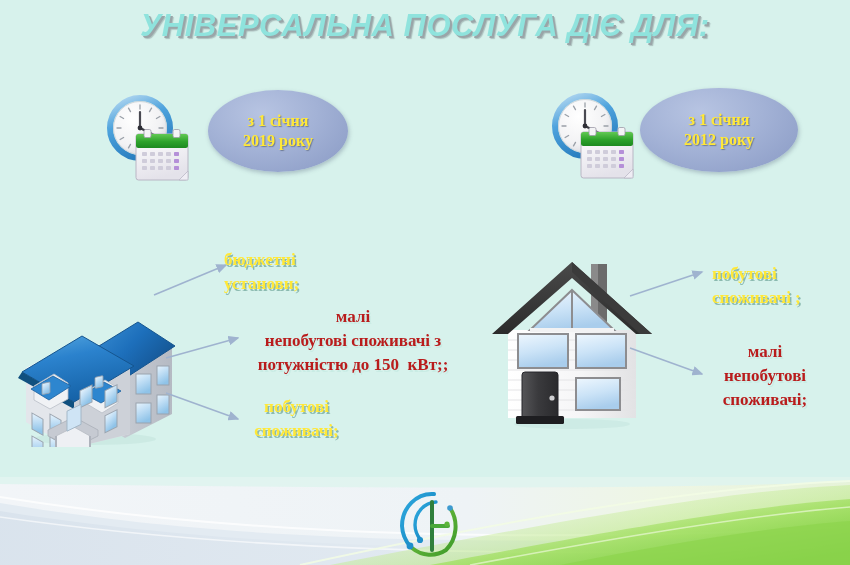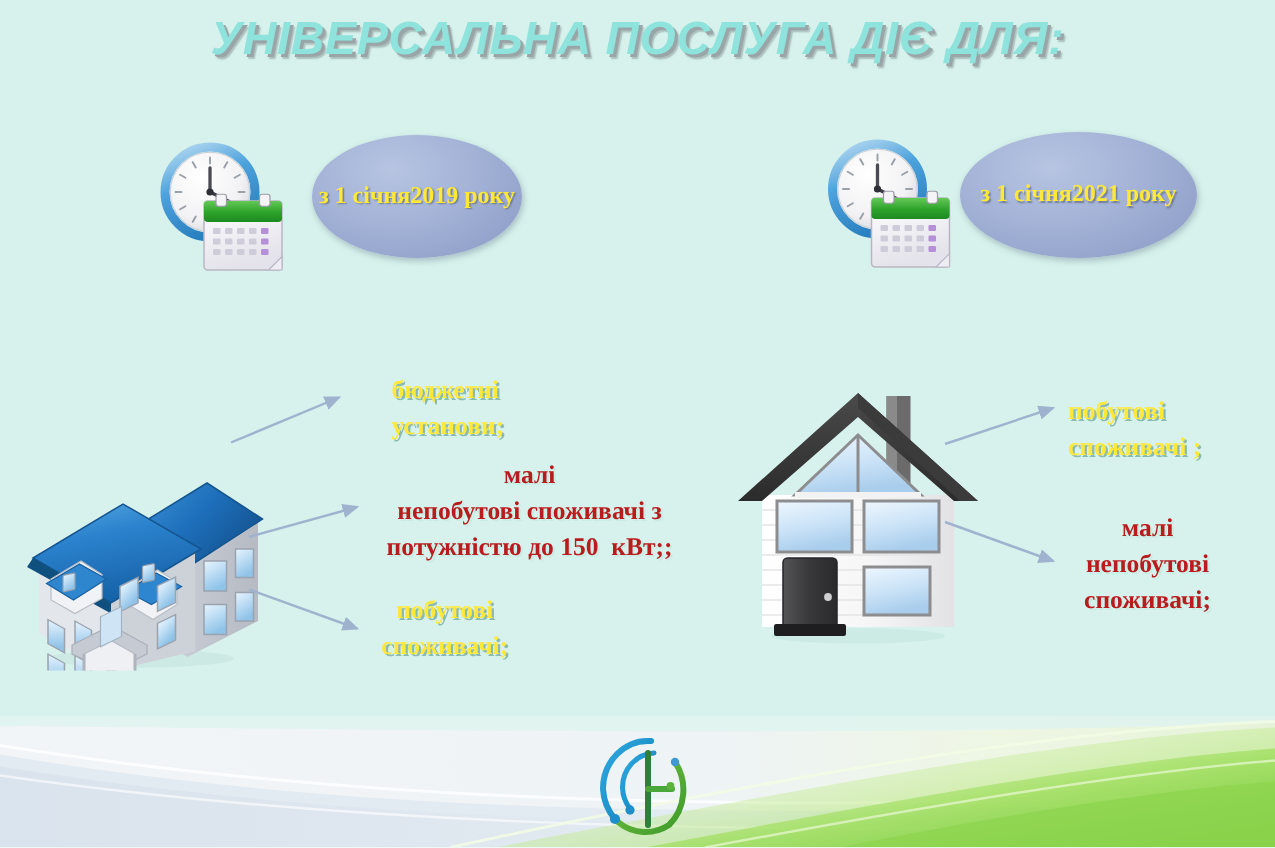--- a/index.html
+++ b/index.html
@@ -34,20 +34,21 @@
     white-space: nowrap;
   }
 
   
   .bubble {
     position: absolute;
     border-radius: 50%;
     background: radial-gradient(ellipse at 38% 28%, #b7c4e2 0%, #a3b2d6 45%, #93a3cb 78%, #8795c0 100%);
     box-shadow: 1px 2px 4px rgba(80,95,120,0.35);
     display: flex;
+    flex-direction: column;
     align-items: center;
     justify-content: center;
     line-height: 1.28;
   }
   .bubble span {
     font-family: "Liberation Serif", serif;
     font-weight: bold;
     font-size: 16px;
     color: #ffe838;
     text-shadow: 1px 1px 1px rgba(70,80,95,0.55);
@@ -224,21 +225,21 @@
       </g>
     </svg>
   </div>
 
   <div class="bubble" id="bubble-2020">
     <span>з  1 січня</span>
     <span>2019 року</span>
   </div>
   <div class="bubble" id="bubble-2021">
     <span>з  1 січня</span>
-    <span>2021 року</span>
+    <span>2012 року</span>
   </div>
 
   <div style="position:absolute;left:12px;top:262px;width:165px;height:185px;">
     <svg width="165" height="185" viewBox="0 0 165 185">
       <defs>
         <linearGradient id="roofBlueA" x1="0" y1="0" x2="0.35" y2="1">
           <stop offset="0%" stop-color="#57a8e0"></stop>
           <stop offset="40%" stop-color="#2b82cd"></stop>
           <stop offset="100%" stop-color="#1663a8"></stop>
         </linearGradient>
@@ -394,21 +395,21 @@
   </svg>
 
   <svg class="arrow" style="left:626px;top:262px;" width="86" height="44">
     <line x1="4" y1="34" x2="76" y2="10" stroke="#9fb3cf" stroke-width="1.6" marker-end="url(#ah)"></line>
   </svg>
 
   <svg class="arrow" style="left:626px;top:340px;" width="86" height="42">
     <line x1="4" y1="8" x2="76" y2="34" stroke="#9fb3cf" stroke-width="1.6" marker-end="url(#ah)"></line>
   </svg>
 
-  <div class="txt yellow ta-left" style="left:224px;top:248px;margin-left:37px;">бюджетні
+  <div class="txt yellow ta-left" style="left:224px;top:248px;">бюджетні
 установи;</div>
 
   <div class="txt teal ta-center" style="left:228px;top:305px;width:250px;">малі
 непобутові споживачі з
 потужністю до 150  кВт;;</div>
 
   <div class="txt yellow ta-center" style="left:224px;top:395px;width:145px;">побутові
 споживачі;</div>
 
   <div class="txt yellow ta-left" style="left:712px;top:262px;">побутові

